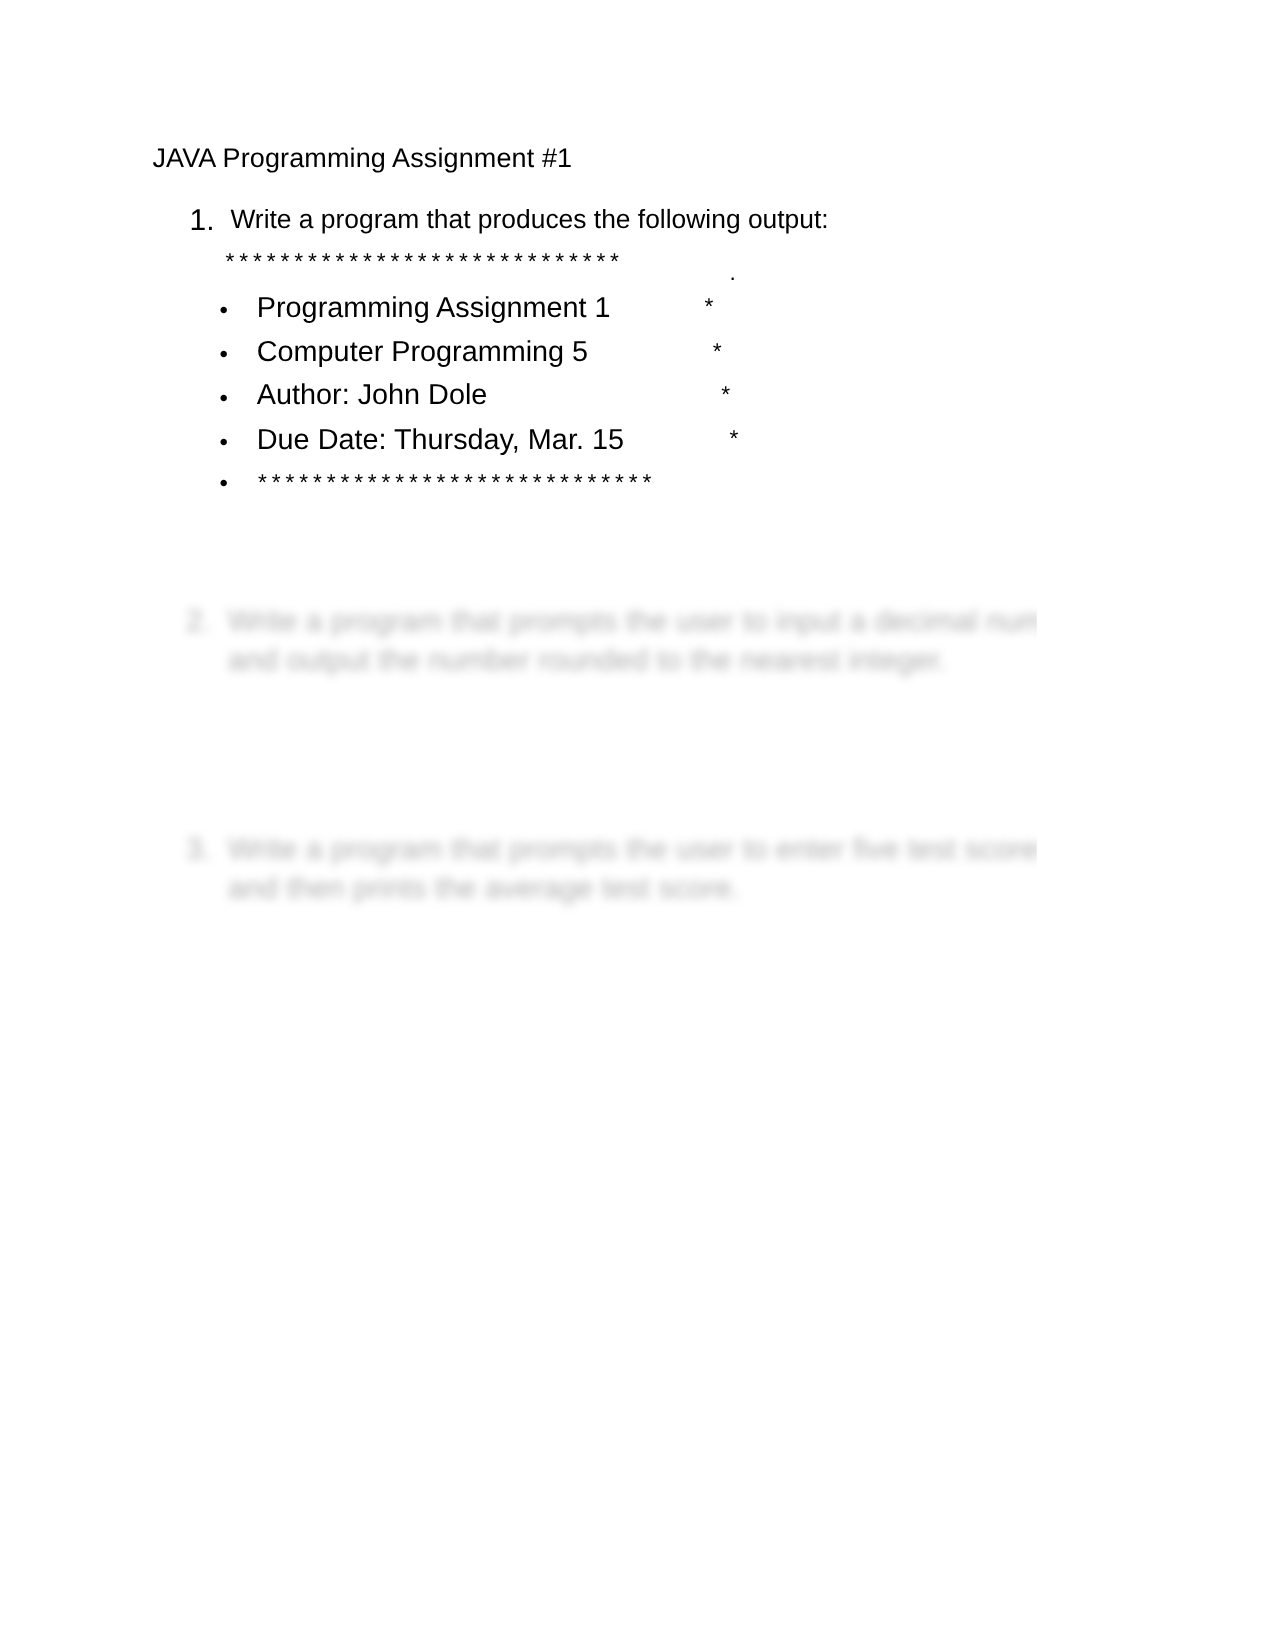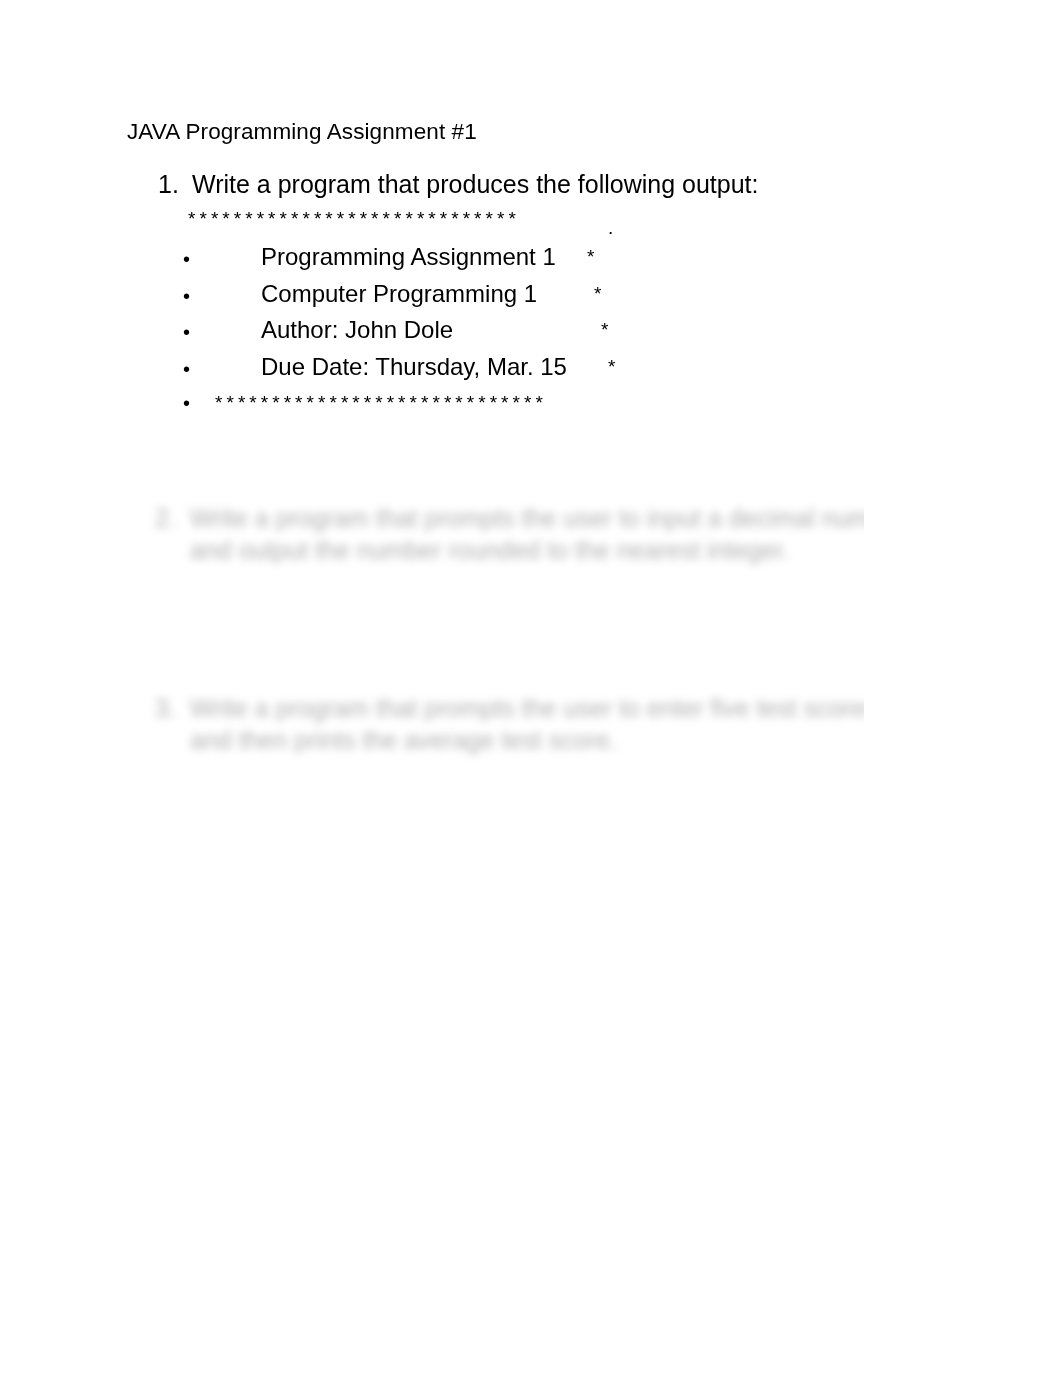--- a/index.html
+++ b/index.html
@@ -36,21 +36,21 @@
     position: absolute;
     left: 158px;
     top: 171px;
     font-size: 25px;
     line-height: 1.1;
   }
   .item1-text {
     position: absolute;
     left: 192px;
     top: 171px;
-    font-size: 25px;
+    font-size: 22px;
     line-height: 1.1;
     white-space: nowrap;
   }
 
   
   .star-row {
     position: absolute;
     font-size: 19px;
     line-height: 1;
     letter-spacing: 4.05px;
@@ -92,21 +92,20 @@
     font-size: 20px;
     line-height: 1;
   }
   .bullet-label {
     position: absolute;
     left: 31px;
     top: 0px;
     font-size: 24px;
     line-height: 1.2;
     white-space: nowrap;
-    margin-left: 47px;
   }
   .bullet-star {
     position: absolute;
     font-size: 19px;
     line-height: 1;
     top: 4px;
   }
   .bs-1 { left: 404px; }
   .bs-2 { left: 411px; }
   .bs-3 { left: 418px; }
@@ -158,21 +157,21 @@
   <div class="bullet-list">
 
     <div class="bullet-row">
       <span class="bullet-dot">•</span>
       <span class="bullet-label">Programming Assignment 1</span>
       <span class="bullet-star bs-1">*</span>
     </div>
 
     <div class="bullet-row">
       <span class="bullet-dot">•</span>
-      <span class="bullet-label">Computer Programming 1</span>
+      <span class="bullet-label">Computer Programming 5</span>
       <span class="bullet-star bs-2">*</span>
     </div>
 
     <div class="bullet-row">
       <span class="bullet-dot">•</span>
       <span class="bullet-label">Author:  John Dole</span>
       <span class="bullet-star bs-3">*</span>
     </div>
 
     <div class="bullet-row">

